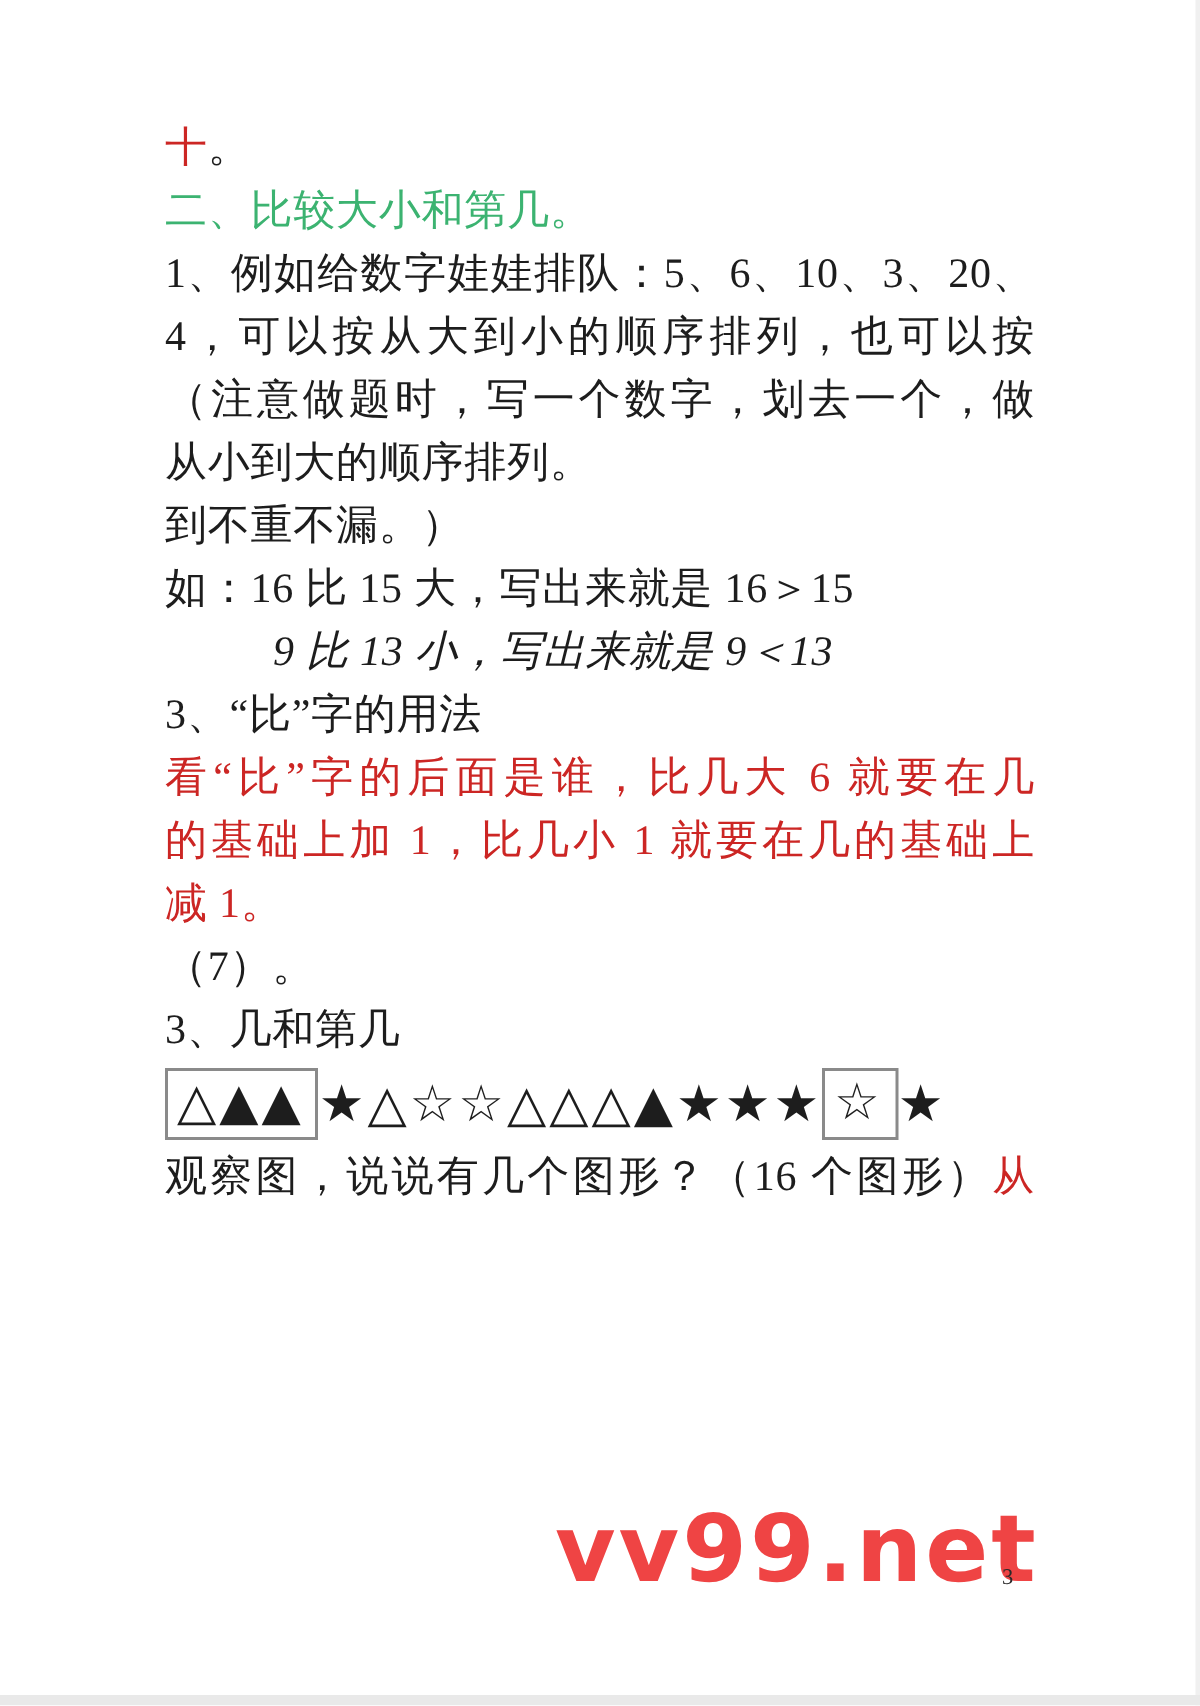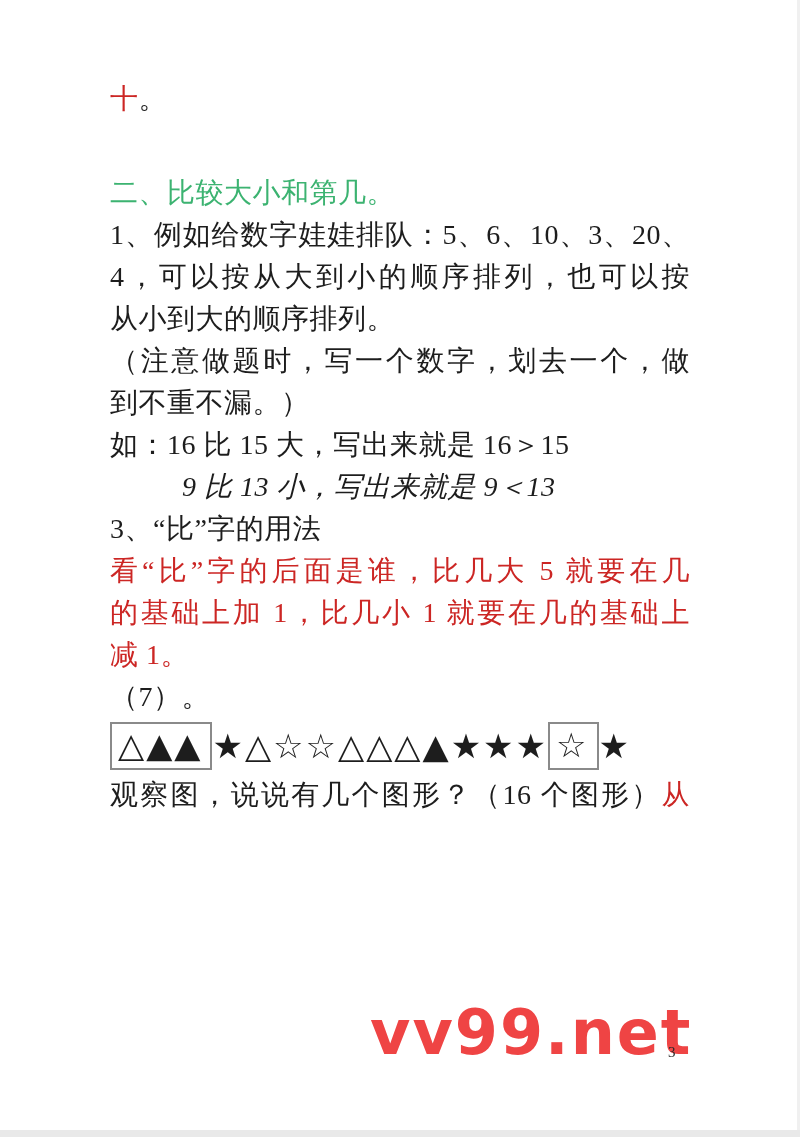--- a/index.html
+++ b/index.html
@@ -26,21 +26,21 @@
   }
   .fill{
     white-space:normal;
     text-align:justify;
     text-align-last:justify;
     overflow:hidden;
   }
   .indent{ padding-left:72px;font-style:italic; }
   .red{ color:#cc2624; }
   .green{ color:#3cb371; }
-  .gap-before{ margin-top:52px; }
+  .gap-before{ }
   .shapes-row{
     height:56px;
     display:flex;
     align-items:center;
     font-family:"DejaVu Sans",sans-serif;
     font-size:34px;
     line-height:1;
     color:#1d1d1d;
   }
   .shape-group{ letter-spacing:2px; white-space:nowrap; }
@@ -92,35 +92,36 @@
   <div class="watermark">vv99.net</div>
 
   <div class="content">
 
     <div class="line"><span class="red">十</span><span>。</span></div>
 
     <div class="line green gap-before">二、比较大小和第几。</div>
 
     <div class="line fill">1、例如给数字娃娃排队：5、6、10、3、20、</div>
     <div class="line fill">4，可以按从大到小的顺序排列，也可以按</div>
+    <div class="line fill">（注意做题时，写一个数字，划去一个，做</div>
+
     <div class="line">从小到大的顺序排列。</div>
-
-    <div class="line fill">（注意做题时，写一个数字，划去一个，做</div>
     <div class="line">到不重不漏。）</div>
 
     <div class="line">如：16 比 15 大，写出来就是 16＞15</div>
     <div class="line indent">9 比 13 小，写出来就是 9＜13</div>
 
     <div class="line">3、“比”字的用法</div>
-    <div class="line fill red">看“比”字的后面是谁，比几大 5 就要在几</div>
+    <div class="line fill red">看“比”字的后面是谁，比几大 6 就要在几</div>
     <div class="line fill red">的基础上加 1，比几小 1 就要在几的基础上</div>
     <div class="line red">减 1。</div>
 
     <div class="line">（7）。</div>
 
+    <div class="line">3、几和第几</div>
 
     <div class="shapes-row">
       <span class="shape-group boxed">△▲▲</span>
       <span class="shape-group">★△☆☆△△△▲★★★</span>
       <span class="shape-group boxed">☆</span>
       <span class="shape-group">★</span>
     </div>
 
     <div class="line fill"><span>观察图，说说有几个图形？（16 个图形）</span><span class="red">从</span></div>
 

